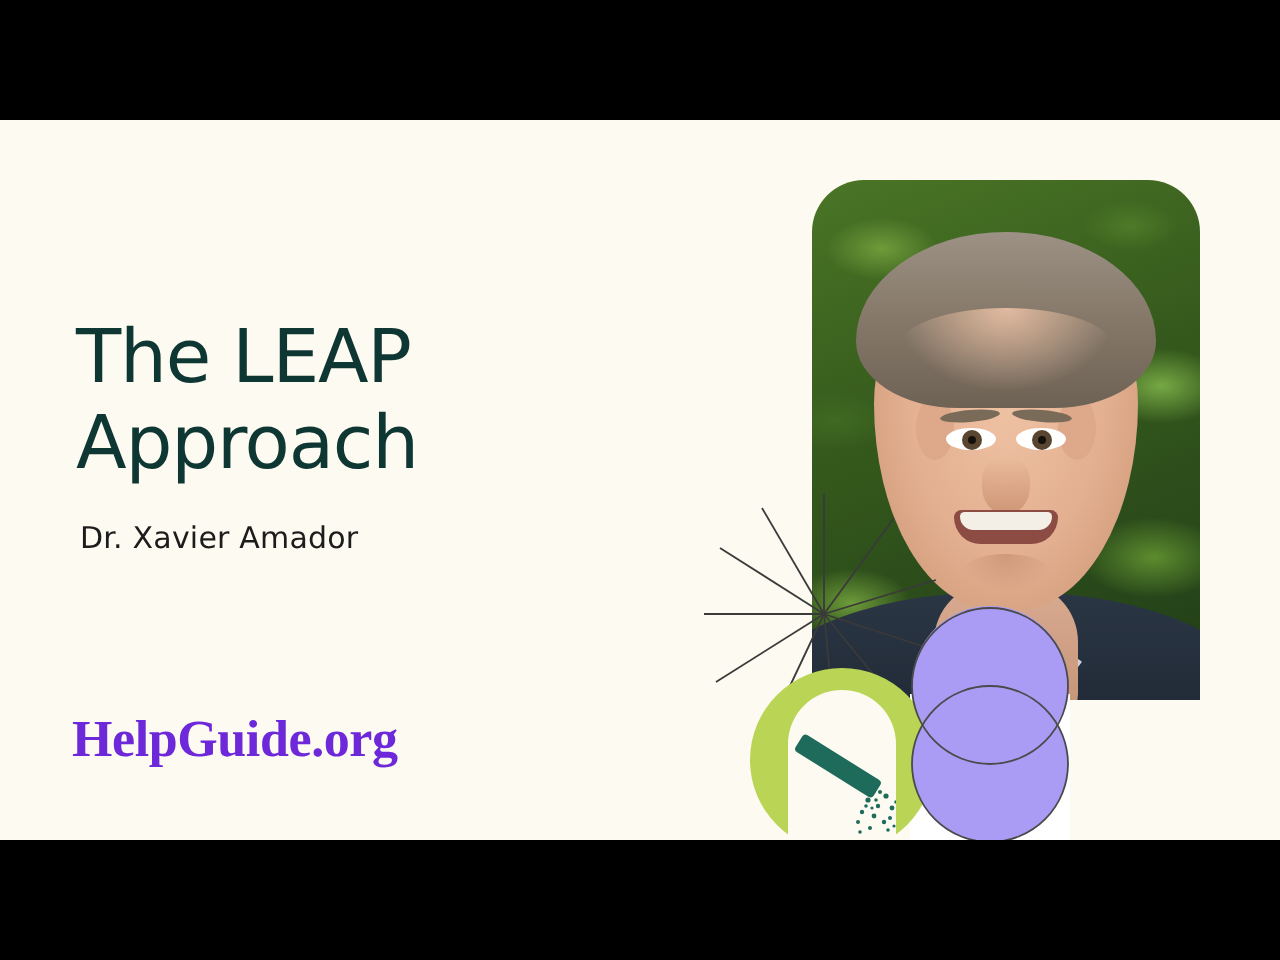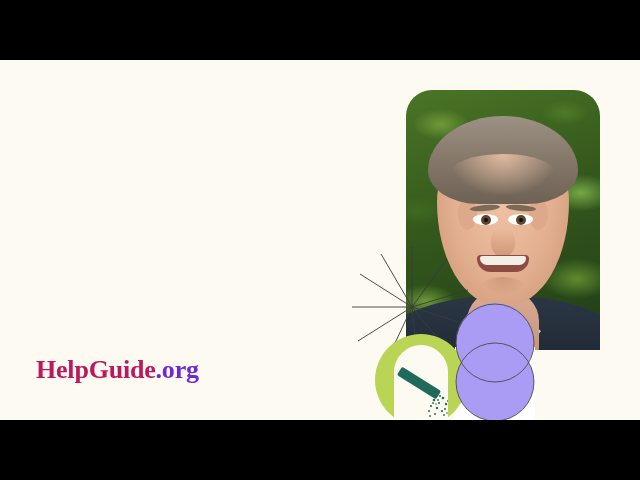--- a/index.html
+++ b/index.html
@@ -74,21 +74,21 @@
   #logo {
     position: absolute;
     left: 36px;
     top: 295px;
     font-family: "Liberation Serif", serif;
     font-size: 26px;
     font-weight: 700;
     letter-spacing: -0.2px;
     white-space: nowrap;
   }
-  .logo-main { color: #be185d; }
+  .logo-main { color: #6d28d9; }
   .logo-tld  { color: #6d28d9; }
 
   
   #photo-frame {
     position: absolute;
     left: 406px;
     top: 30px;
     width: 194px;
     height: 286px;
     border-radius: 26px;
@@ -398,20 +398,23 @@
       <path d="M495 243 A39 39 0 0 1 495 321 A39 39 0 0 1 495 243 Z" fill="#aa9cf5"></path>
       <path d="M495 283 A39 39 0 0 1 495 361 A39 39 0 0 1 495 283 Z" fill="#aa9cf5"></path>
 
       <g stroke="#4a4a4a" stroke-width="0.9" fill="none">
         <circle cx="495" cy="283" r="39"></circle>
         <circle cx="495" cy="322" r="39"></circle>
       </g>
     </svg>
 
     <div id="text-block">
+      <h1 id="title">The LEAP
+Approach</h1>
+      <div id="subtitle">Dr. Xavier Amador</div>
     </div>
 
     <div id="logo">
       <span class="logo-main">HelpGuide</span><span class="logo-tld">.org</span>
     </div>
 
   </div>
 
   <div class="letterbox bottom"></div>
 </div>

